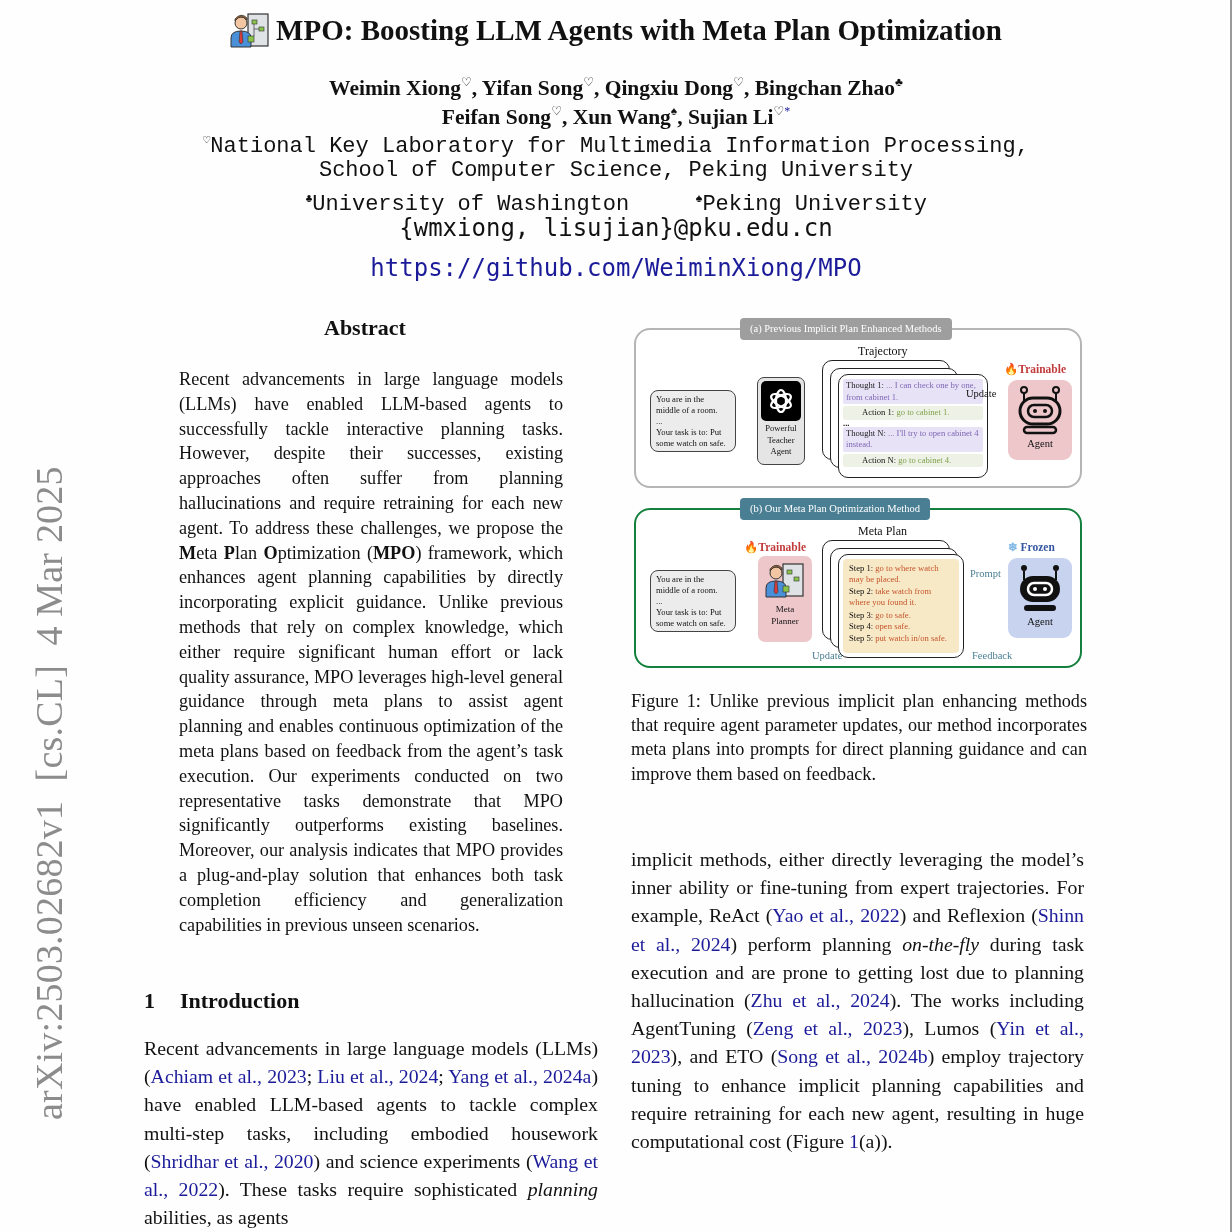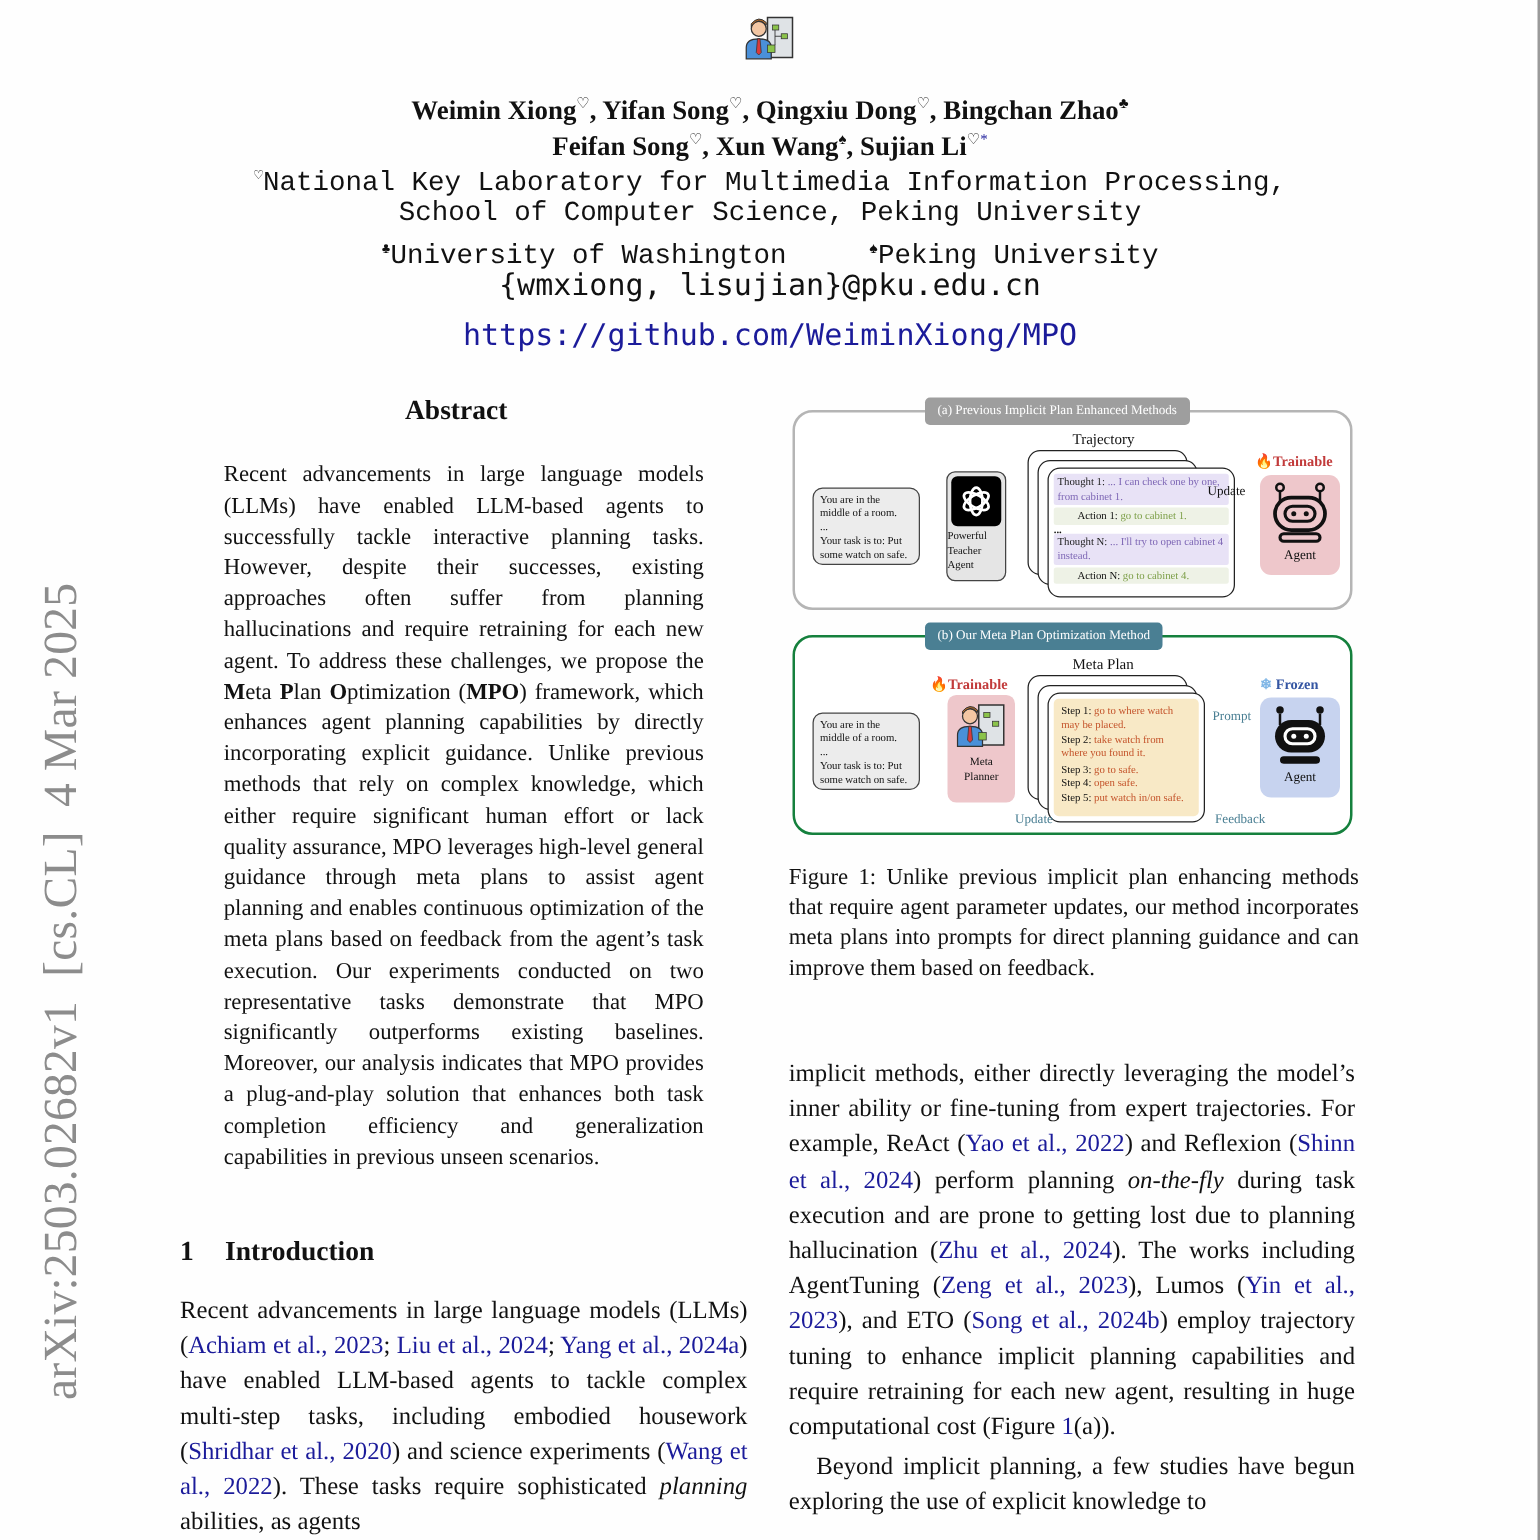--- a/index.html
+++ b/index.html
@@ -36,21 +36,21 @@
   .input-box { position:absolute; left:14px; top:60px; width:86px; height:62px; background:#ececec; border:1.5px solid #444; border-radius:8px; font-size:8.6px; line-height:11px; padding:3px 5px; box-sizing:border-box; }
   .stack-label { position:absolute; font-size:12px; }
   .stack-card { position:absolute; background:#fff; border:1.5px solid #222; border-radius:10px; box-sizing:border-box; }
   .stack-content { position:absolute; left:4px; right:4px; top:4px; bottom:4px; font-size:8.6px; line-height:11.5px; }
   .thought { background:#e8e2f6; color:#222; padding:1px 3px; border-radius:2px; }
   .thought .v { color:#7e67b5; }
   .action { background:#eef2e6; padding:1px 19px; margin-top:2px; border-radius:2px; }
   .action .v { color:#7ea04a; }
   .plan-area { background:#f8e9c6; border-radius:4px; padding:4px 6px; position:absolute; left:4px; right:4px; top:4px; bottom:4px; font-size:8.6px; line-height:11.3px; }
   .plan-area .v { color:#c4542b; }
-  .teacher-box { position:absolute; left:121px; top:47px; width:48px; height:88px; background:#e5e5e5; border:1.5px solid #444; border-radius:7px; box-sizing:border-box; font-size:8.6px; line-height:11.5px; }
+  .teacher-box { position:absolute; left:121px; top:47px; width:48px; height:88px; background:#e5e5e5; border:1.5px solid #444; border-radius:7px; box-sizing:border-box; text-align:center; font-size:8.6px; line-height:11.5px; }
   .teacher-logo { width:40px; height:40px; margin:3px auto 2px; background:#000; border-radius:5px; display:flex; align-items:center; justify-content:center; }
   .agent-box { position:absolute; width:64px; height:80px; border-radius:9px; text-align:center; font-size:10.5px; }
   .agent-pink { background:#eec7cb; }
   .agent-blue { background:#c7d3ef; }
   .badge { position:absolute; font-size:11.5px; font-weight:bold; white-space:nowrap; }
   .badge-train { color:#c23b3b; }
   .badge-frozen { color:#3556a3; }
   .arrow-label { position:absolute; font-size:10.5px; }
   .planner-box { position:absolute; left:122px; top:46px; width:54px; height:86px; background:#eec7cb; border-radius:7px; text-align:center; font-size:9px; line-height:12px; }
   svg.arrows { position:absolute; left:0; top:0; }
@@ -69,20 +69,21 @@
       <rect x="22" y="8" width="5" height="4" fill="#8bc34a" stroke="#333" stroke-width="0.6"></rect>
       <rect x="29" y="15" width="5" height="4" fill="#8bc34a" stroke="#333" stroke-width="0.6"></rect>
       <line x1="24" y1="12" x2="24" y2="24" stroke="#333" stroke-width="0.7"></line>
       <line x1="24" y1="17" x2="29" y2="17" stroke="#333" stroke-width="0.7"></line>
       <circle cx="11" cy="11" r="6" fill="#f3c6a3" stroke="#333" stroke-width="1"></circle>
       <path d="M5 9 Q11 1 17 8 L17 6 Q11 0 5 7 Z" fill="#b36b2c" stroke="#333" stroke-width="0.8"></path>
       <path d="M1 35 L1 26 Q1 19 11 19 Q21 19 21 26 L21 35 Z" fill="#4a90d9" stroke="#333" stroke-width="1"></path>
       <path d="M10 19 L12 19 L13 30 L11 32 L9 30 Z" fill="#d93b3b" stroke="#333" stroke-width="0.6"></path>
       <rect x="18" y="24" width="6" height="6" fill="#8bc34a" stroke="#333" stroke-width="0.6"></rect>
     </svg>
+    <span>MPO: Boosting LLM Agents with Meta Plan Optimization</span>
   </span>
 </div>
 
 <div class="authors" style="top:68px;">
   <span>Weimin Xiong</span><sup>♡</sup>,
   <span>Yifan Song</span><sup>♡</sup>,
   <span>Qingxiu Dong</span><sup>♡</sup>,
   <span>Bingchan Zhao</span><sup>♣</sup>
 </div>
 <div class="authors" style="top:97px;">
@@ -235,14 +236,13 @@
     </div>
     <div class="arrow-label" style="left:176px; top:140px; color:#4a7f93;">Update</div>
     <div class="arrow-label" style="left:336px; top:140px; color:#4a7f93;">Feedback</div>
   </div>
 </div>
 
 <div class="caption">Figure 1: Unlike previous implicit plan enhancing methods that require agent parameter updates, our method incorporates meta plans into prompts for direct planning guidance and can improve them based on feedback.</div>
 
 <div class="right-body">
   <p><span>implicit methods, either directly leveraging the model’s inner ability or fine-tuning from expert trajectories. For example, ReAct (</span><span class="cite">Yao et al., 2022</span><span>) and Reflexion (</span><span class="cite">Shinn et al., 2024</span><span>) perform planning </span><i>on-the-fly</i><span> during task execution and are prone to getting lost due to planning hallucination (</span><span class="cite">Zhu et al., 2024</span><span>). The works including AgentTuning (</span><span class="cite">Zeng et al., 2023</span><span>), Lumos (</span><span class="cite">Yin et al., 2023</span><span>), and ETO (</span><span class="cite">Song et al., 2024b</span><span>) employ trajectory tuning to enhance implicit planning capabilities and require retraining for each new agent, resulting in huge computational cost (Figure </span><span class="cite">1</span><span>(a)).</span></p>
-  <p class="indent">Beyond implicit planning, a few studies have begun exploring the use of explicit knowledge to</p>
 </div>
 
 </body></html>

